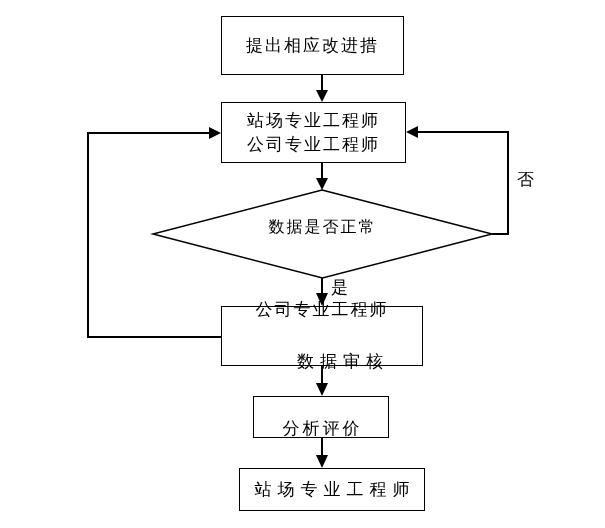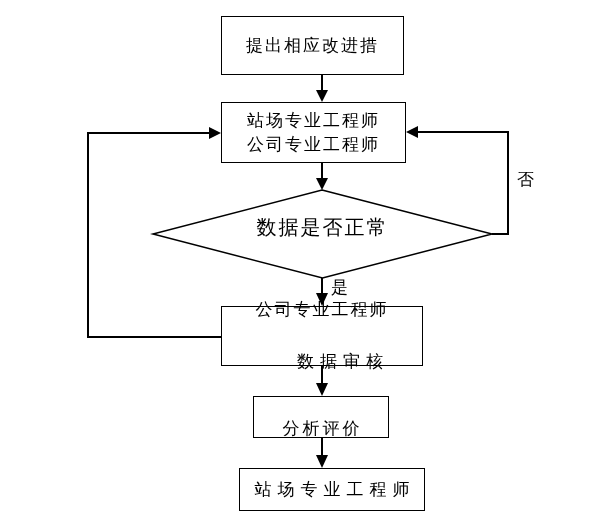--- a/index.html
+++ b/index.html
@@ -46,21 +46,21 @@
     position: absolute;
     left: 153px;
     top: 190px;
     width: 339px;
     height: 88px;
     display: flex;
     align-items: center;
     justify-content: center;
     padding-bottom: 14px;
     box-sizing: border-box;
-    font-size: 20px;
+    font-size: 16px;
     letter-spacing: 2px;
   }
   .edge-label {
     position: absolute;
     font-size: 17px;
     line-height: 20px;
   }
   .yes-label { left: 331px; top: 278px; }
   .no-label  { left: 517px; top: 170px; }
   .improve-label { letter-spacing: 6px; text-indent: 6px; }

